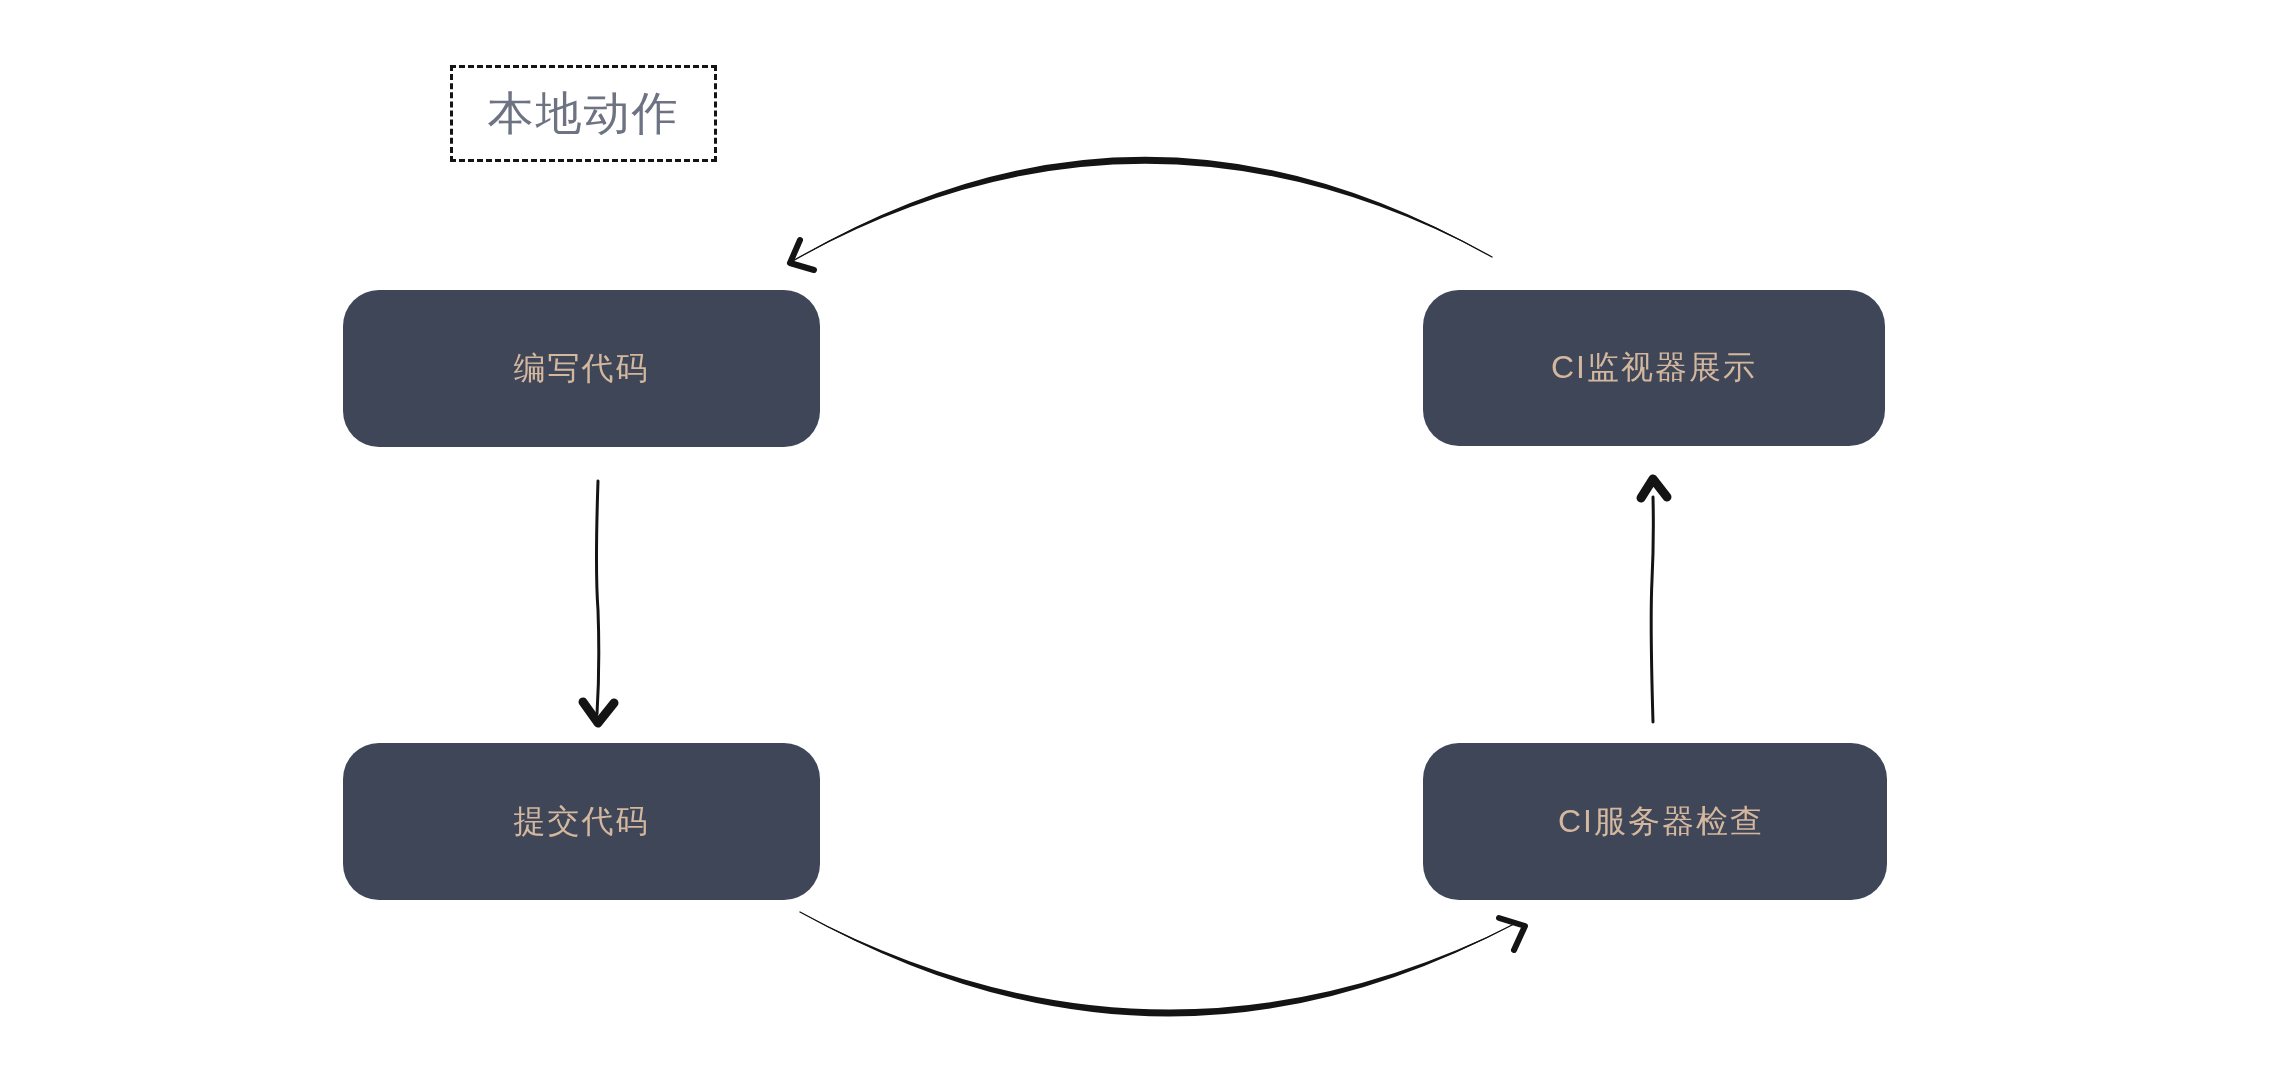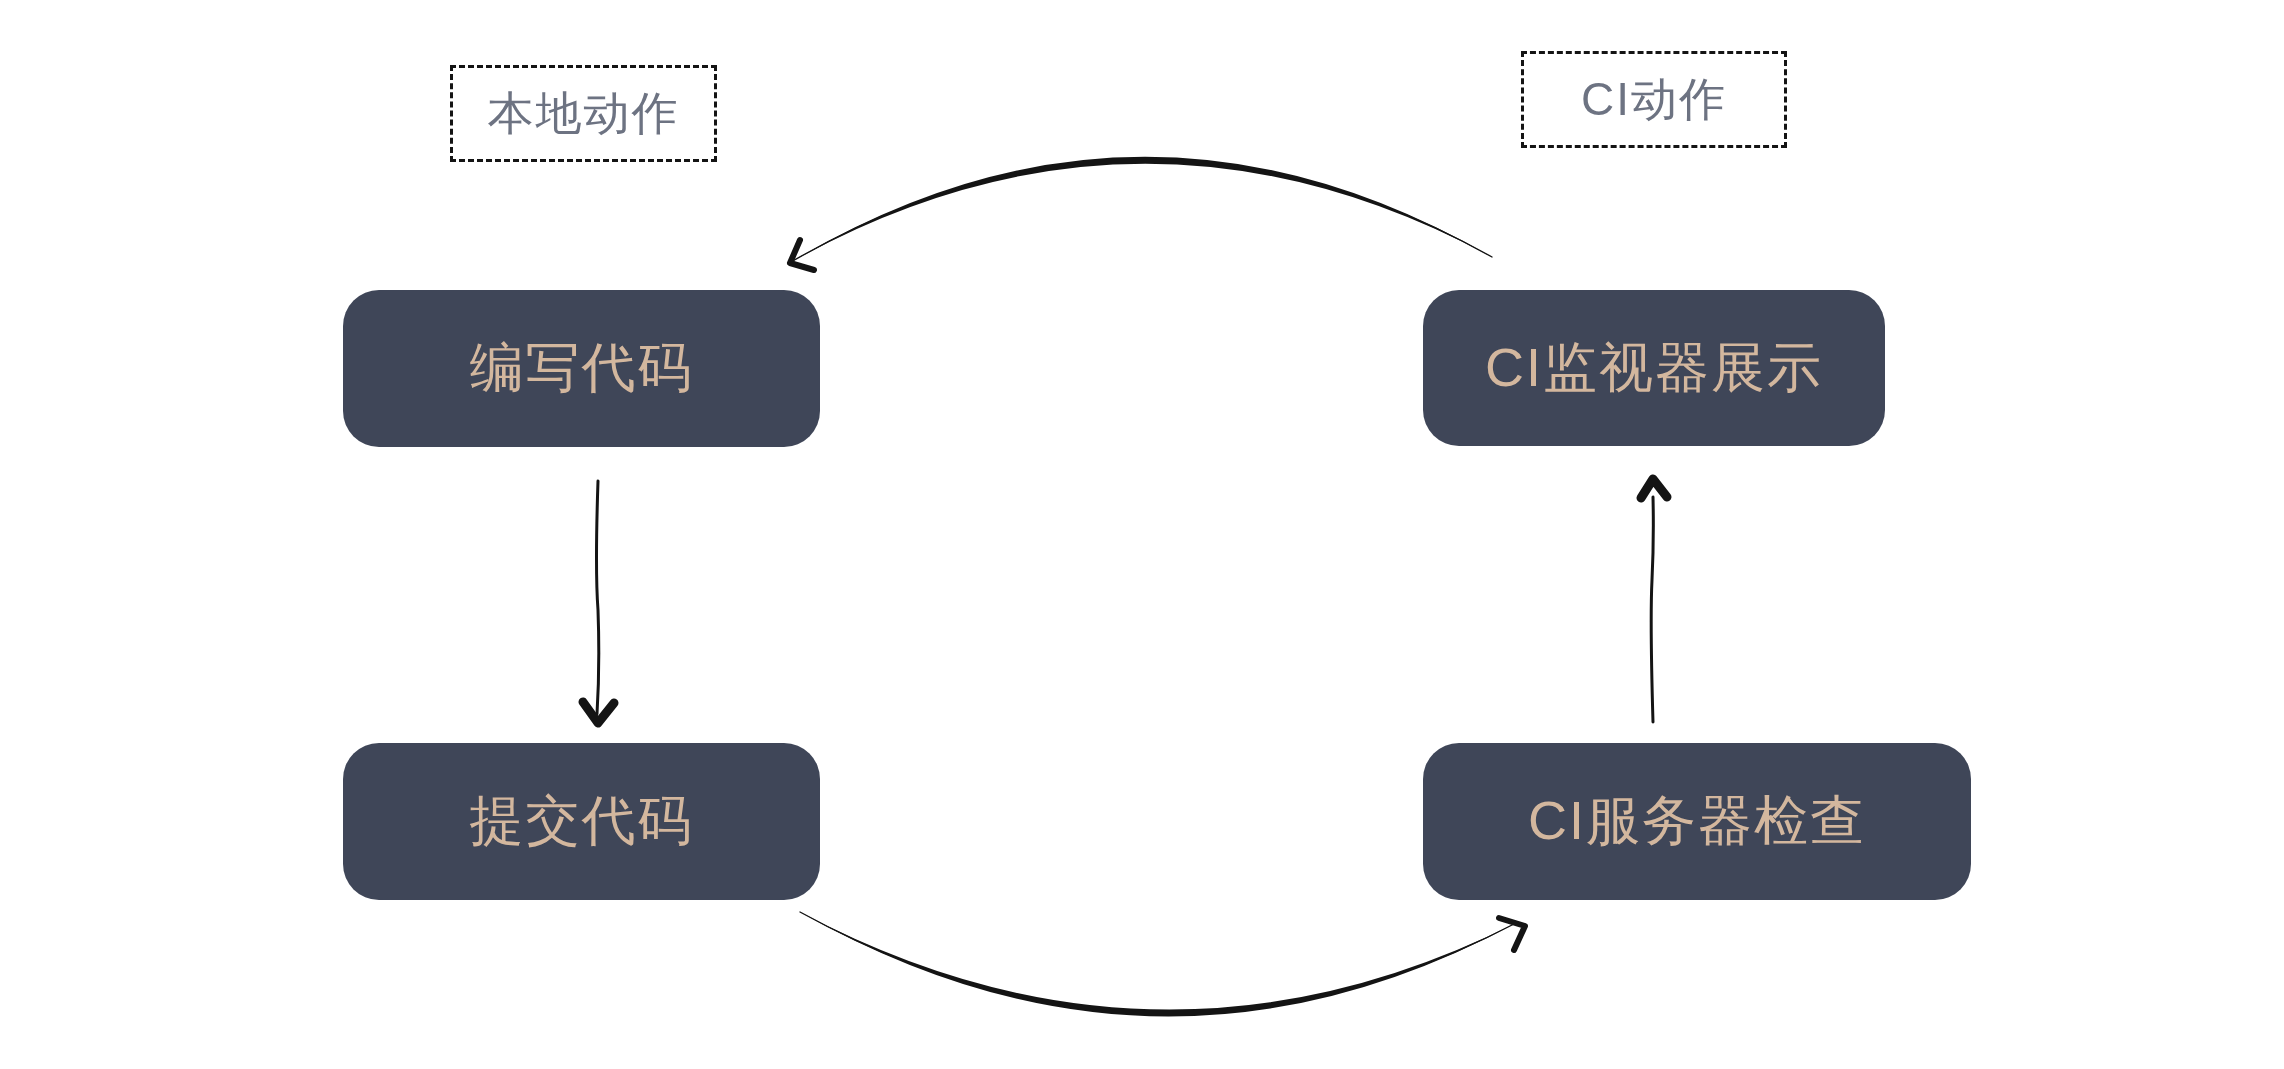--- a/index.html
+++ b/index.html
@@ -31,48 +31,47 @@
     justify-content: center;
     background: var(--background);
   }
   #label-local { left: 450px; top: 65px; width: 267px; height: 97px; }
   #label-ci    { left: 1521px; top: 51px; width: 266px; height: 97px; }
   .node {
     position: absolute;
     background: var(--node-fill);
     color: var(--node-text);
     border-radius: 36px;
-    font-size: 54px;
+    font-size: 32px;
     letter-spacing: 2px;
     display: flex;
     align-items: center;
     justify-content: center;
   }
   #node-write   { left: 343px;  top: 290px; width: 477px; height: 157px; }
   #node-monitor { left: 1423px; top: 290px; width: 462px; height: 156px; }
   #node-commit  { left: 343px;  top: 743px; width: 477px; height: 157px; }
-  #node-server  { left: 1423px; top: 743px; width: 548px; height: 157px; }
+  #node-server  { left: 1423px; top: 743px; width: 452px; height: 157px; padding-left: 12px; }
   .arrows-layer {
     position: absolute;
     left: 0; top: 0;
     width: 2284px;
     height: 1069px;
     pointer-events: none;
   }
   .arrows-layer path { stroke: var(--arrow); }
   .arrows-layer .fill-path { fill: var(--arrow); stroke: none; }
 </style>
 </head>
 <body>
 
 <div class="canvas">
 
   <div class="dashed-label" id="label-local">本地动作</div>
 
-  <div class="dashed-label" id="label-ci">CI动作</div>
 
   <div class="node" id="node-write">编写代码</div>
 
   <div class="node" id="node-monitor">CI监视器展示</div>
 
   <div class="node" id="node-commit">提交代码</div>
 
   <div class="node" id="node-server">CI服务器检查</div>
 
   <svg class="arrows-layer" viewBox="0 0 2284 1069">

